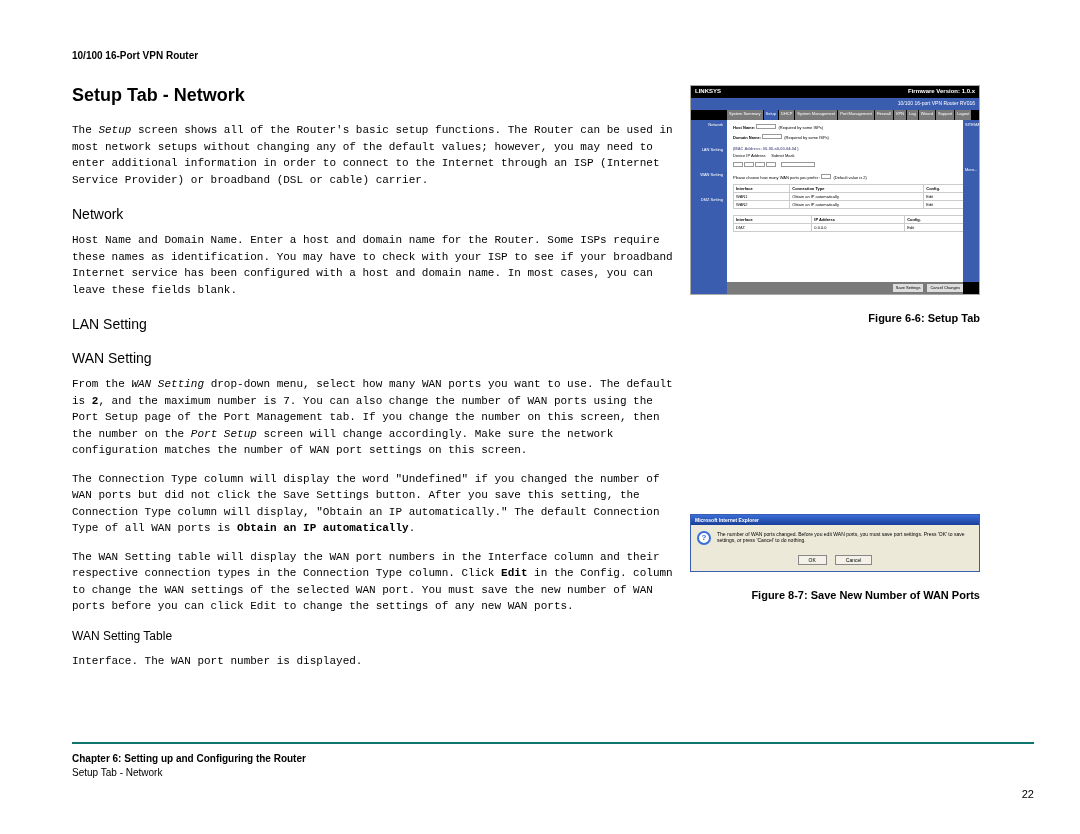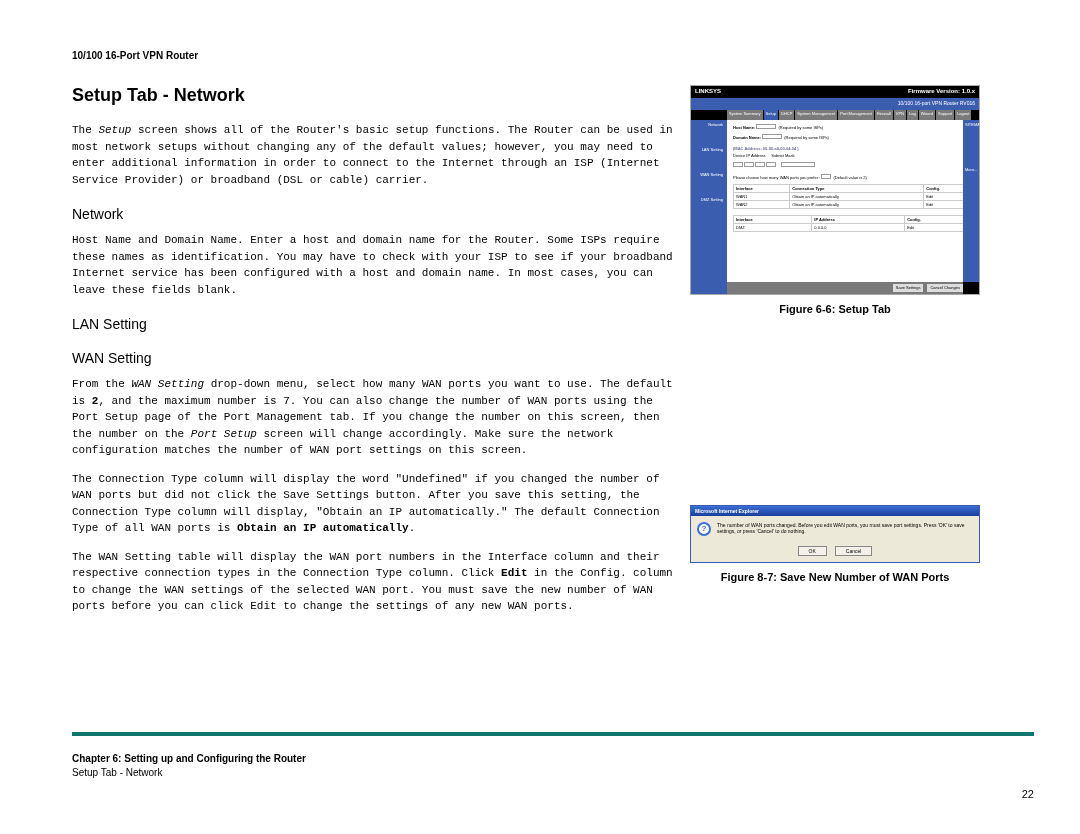--- a/index.html
+++ b/index.html
@@ -46,22 +46,22 @@
   }
   p.body {
     font-size: 11px;
     line-height: 1.5;
     margin-bottom: 12px;
     font-family: Liberation Mono, monospace;
   }
   p.caption {
     font-size: 11px;
     font-weight: bold;
-    text-align: center;
-    margin-top: 8px;
+    text-align: right;
+    margin-top: 17px;
   }
   
   .fig1 {
     border: 1px solid #aaa;
     width: 290px;
     height: 210px;
     background: #fff;
     font-size: 4px;
     position: relative;
     overflow: hidden;
@@ -224,22 +224,22 @@
     border: 1px solid #888;
     background: #f4f2e8;
     padding: 1px 10px;
   }
   
   .footer {
     position: absolute;
     bottom: 34px;
     left: 72px;
     right: 46px;
-    border-top: 4px solid #0f766e;
-    padding-top: 16px;
+    border-top: 2px solid #0f766e;
+    padding-top: 8px;
     font-size: 10px;
     display: flex;
     justify-content: space-between;
     align-items: flex-start;
   }
   .footer .left { line-height: 1.4; }
   .footer .left .l1 { font-weight: bold; }
   .footer .pn { font-size: 11px; margin-top: 36px; }
 </style>
 </head>
@@ -264,20 +264,22 @@
     <p class="body">
       <span>From the </span><em>WAN Setting</em><span> drop-down menu, select how many WAN ports you want to use. The default is </span><b>2</b><span>, and the maximum number is 7. You can also change the number of WAN ports using the Port Setup page of the Port Management tab. If you change the number on this screen, then the number on the </span><em>Port Setup</em><span> screen will change accordingly. Make sure the network configuration matches the number of WAN port settings on this screen.</span>
     </p>
     <p class="body">
       <span>The Connection Type column will display the word "Undefined" if you changed the number of WAN ports but did not click the Save Settings button. After you save this setting, the Connection Type column will display, "Obtain an IP automatically." The default Connection Type of all WAN ports is </span><b>Obtain an IP automatically</b><span>.</span>
     </p>
     <p class="body">
       <span>The WAN Setting table will display the WAN port numbers in the Interface column and their respective connection types in the Connection Type column. Click </span><b>Edit</b><span> in the Config. column to change the WAN settings of the selected WAN port. You must save the new number of WAN ports before you can click Edit to change the settings of any new WAN ports.</span>
     </p>
 
+    <h3 class="subsub">WAN Setting Table</h3>
+    <p class="body">Interface. The WAN port number is displayed.</p>
   </div>
 
   <div class="side-col">
 
     <div class="fig1">
       <div class="brandbar">
         <span>LINKSYS</span>
         <span>Firmware Version: 1.0.x</span>
       </div>
       <div class="hdr">10/100 16-port VPN Router    RV016</div>

